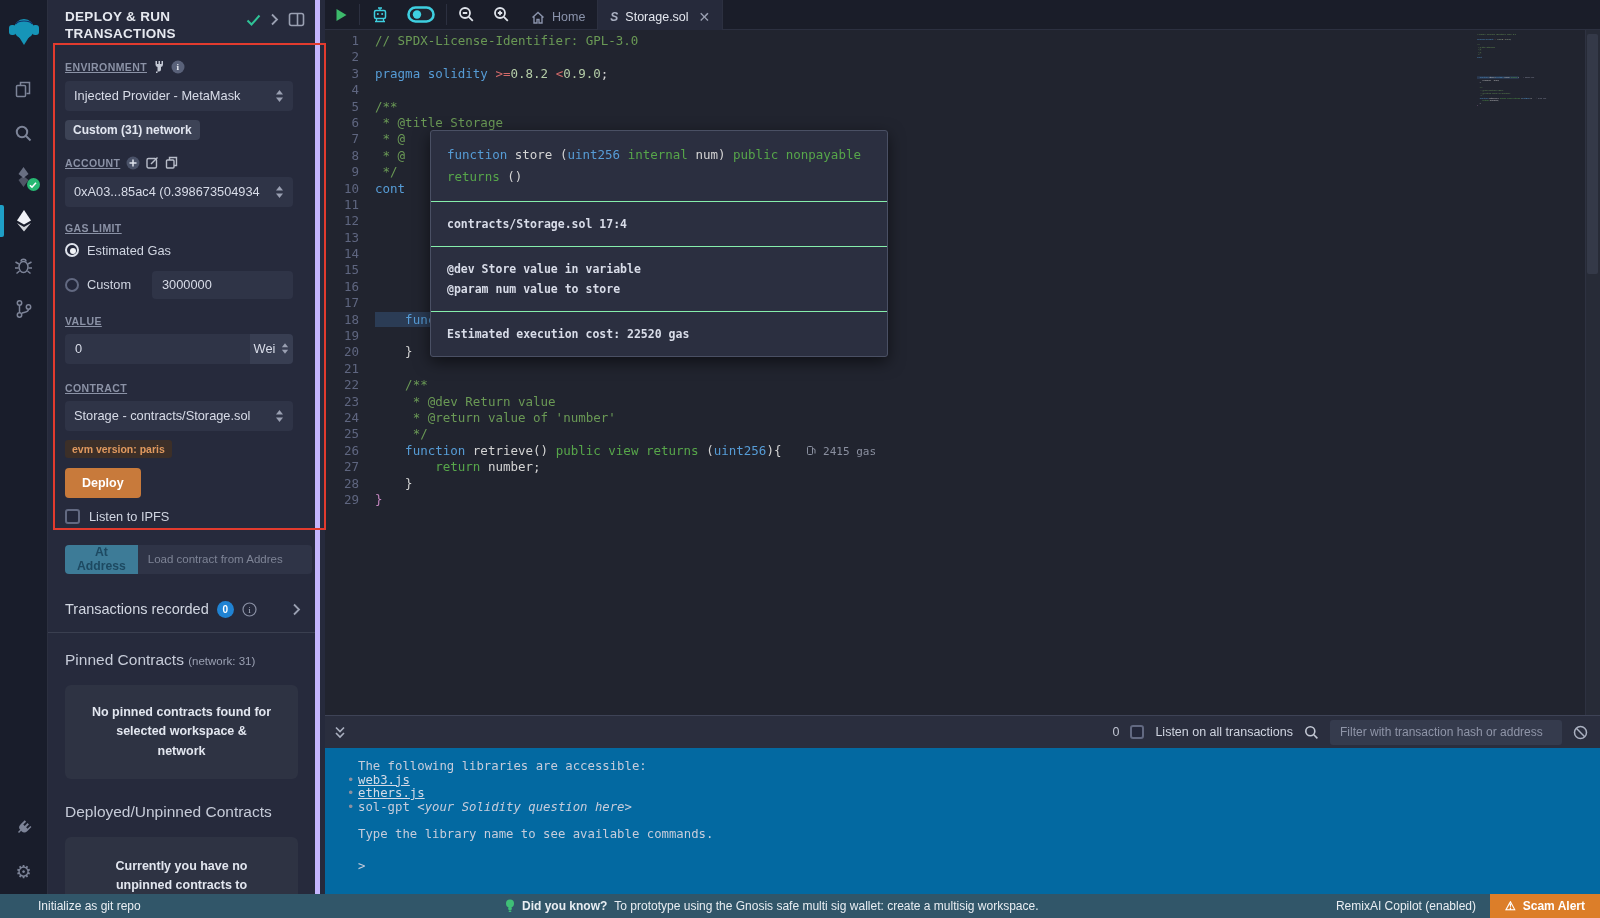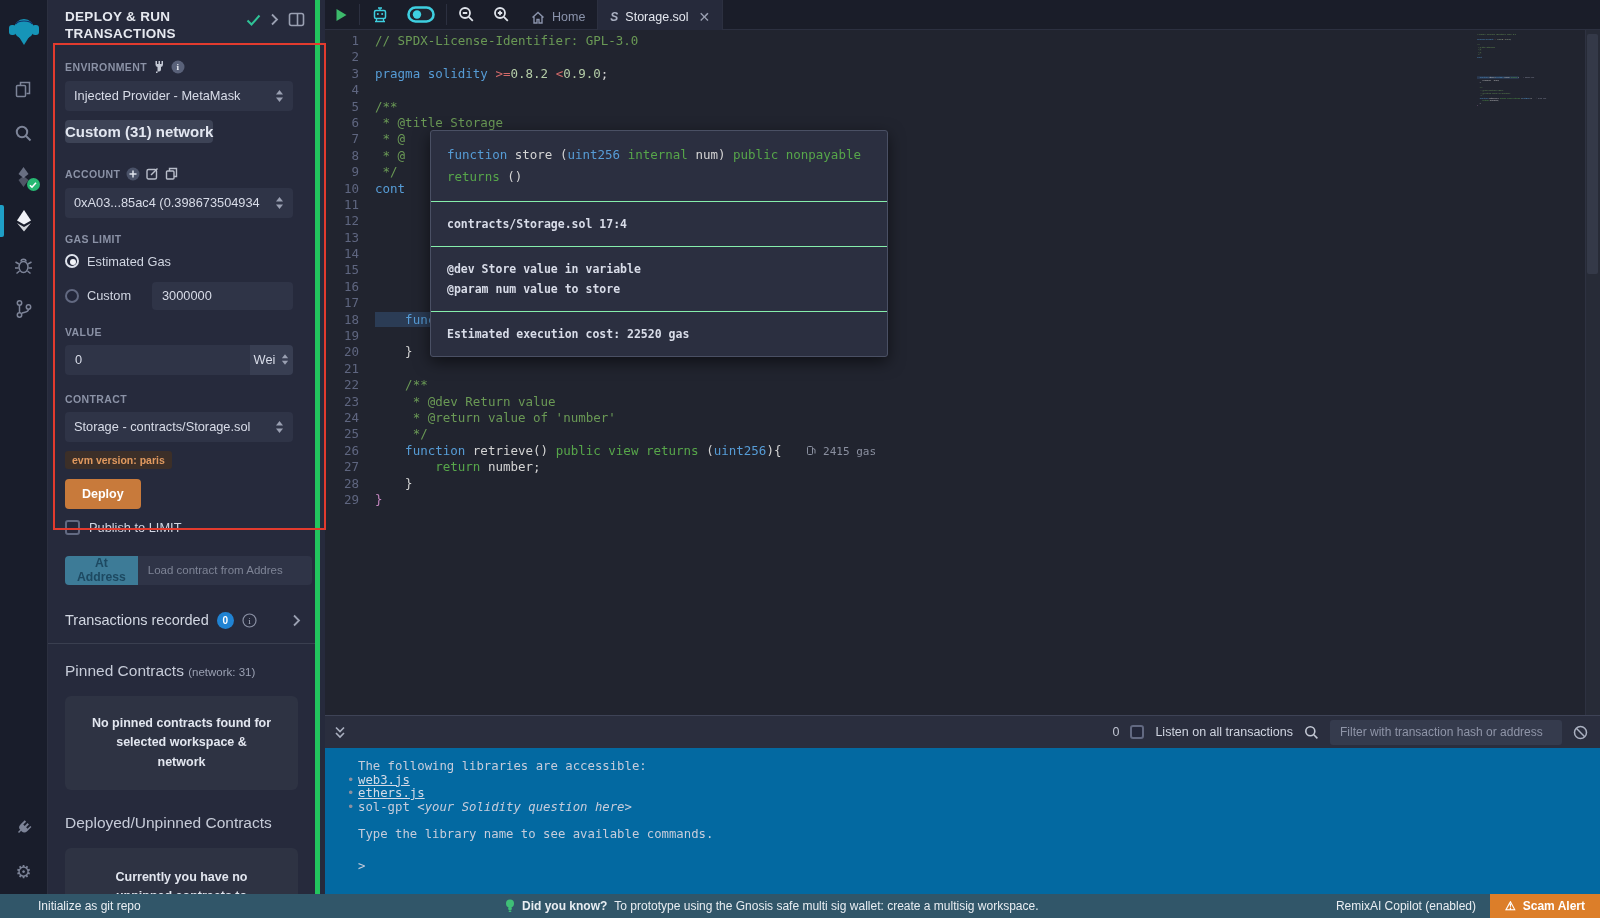--- a/index.html
+++ b/index.html
@@ -15,31 +15,31 @@
   .ibtn.active { color:#f0f2f7; }
   .ibtn.active::before { content:""; position:absolute; left:0; top:6px; bottom:6px; width:4px;
           background:#1e9fc6; border-radius:0 2px 2px 0; }
   .ib-spacer { flex:1; }
   .badge-check { position:absolute; right:8px; bottom:8px; width:13px; height:13px; border-radius:50%;
           background:#27b872; display:flex; align-items:center; justify-content:center; }
   .logo { margin:9px 0 14px; }
 
   
   .panel { position:absolute; left:48px; top:0; width:272px; bottom:24px; background:#262a3c;
-           border-right:5px solid #22c55e; overflow:hidden; }
+           border-right:5px solid #c4b5fd; overflow:hidden; }
   .p-head { display:flex; align-items:flex-start; padding:9px 10px 0 17px; }
   .p-title { font-size:13.5px; font-weight:bold; color:#e6e9f0; line-height:1.25; letter-spacing:.3px; width:150px; }
   .p-head-icons { margin-left:auto; display:flex; align-items:center; gap:9px; padding-top:3px; }
   .form { padding:0 22px 0 17px; }
-  .flabel { font-size:10.5px; font-weight:bold; letter-spacing:.4px; color:#8b92a6; display:flex; align-items:center; gap:6px; }
+  .flabel { font-size:10.5px; font-weight:bold; letter-spacing:.4px; color:#8b92a6; display:flex; align-items:center; gap:6px;text-decoration:underline; }
   .sel { height:30px; background:#2f3447; border-radius:4px; display:flex; align-items:center;
          padding:0 9px; font-size:12.8px; color:#d8dce8; margin-top:7px; cursor:pointer; }
   .sel .grow { flex:1; white-space:nowrap; overflow:hidden; }
-  .pill { display:inline-block; background:#3d4356; color:#e2e6f0; font-size:15px; font-weight:bold;
-          padding:3px 0; border-radius:4px; margin-top:9px; }
+  .pill { display:inline-block; background:#3d4356; color:#e2e6f0; font-size:12px; font-weight:bold;
+          padding:3px 8px; border-radius:4px; margin-top:9px; }
   .radio-row { display:flex; align-items:center; gap:8px; margin-top:9px; font-size:12.8px; color:#d0d5e1; }
   .radio { width:14px; height:14px; border-radius:50%; border:2px solid #626981; background:#23273a; position:relative; flex:none; }
   .radio.sel-r { border-color:#dfe3ec; background:#23273a; }
   .radio.sel-r::after { content:""; position:absolute; left:3px; top:3px; width:6px; height:6px; border-radius:50%; background:#f2f4f8; }
   .tinput { background:#2f3447; border:none; border-radius:4px; color:#d8dce8; font-size:12.8px;
             font-family:"Liberation Sans",sans-serif; padding:0 10px; height:28px; outline:none; }
   .val-row { display:flex; margin-top:7px; }
   .val-row .tinput { flex:1; border-radius:4px 0 0 4px; height:30px; }
   .wei { width:62px; background:#383e52; border-radius:0 4px 4px 0; display:flex; align-items:center;
          justify-content:center; gap:6px; font-size:12.8px; color:#d8dce8; cursor:pointer; }
@@ -240,21 +240,21 @@
       </div>
       <div class="sel">
         <span class="grow">Injected Provider - MetaMask</span>
         <svg width="9" height="12" viewBox="0 0 9 12" fill="#9aa0b2">
             <path d="M4.5 0L8 4.5H1z"></path>
             <path d="M4.5 12L1 7.5h7z"></path>
           </svg>
       </div>
       <span class="pill">Custom (31) network</span>
 
-      <div class="flabel" style="margin-top:24px;">
+      <div class="flabel" style="margin-top:16px;">
         <span>ACCOUNT</span>
         <span>
           <svg width="14" height="14" viewBox="0 0 14 14">
               <circle cx="7" cy="7" r="6.5" fill="#4a5268"></circle>
               <path d="M7 3.5v7M3.5 7h7" stroke="#dfe3ec" stroke-width="1.5"></path>
             </svg>
         </span>
         <span>
           <svg width="13" height="13" viewBox="0 0 13 13" fill="none" stroke="#b8bdc9" stroke-width="1.4">
               <rect x="1" y="2.5" width="9.5" height="9.5" rx="1.5"></rect>
@@ -313,21 +313,21 @@
             <path d="M4.5 12L1 7.5h7z"></path>
           </svg>
       </div>
       <span class="evm">evm version: paris</span>
 
       <div>
         <button class="deploy">Deploy</button>
       </div>
       <div class="chk-row">
         <span class="chk"></span>
-        <span>Publish to LIMIT</span>
+        <span>Listen to IPFS</span>
       </div>
 
       <div class="ataddr">
         <button class="at-btn">At Address</button>
         <input class="tinput at-input" placeholder="Load contract from Addres" style="">
       </div>
     </div>
 
     <div class="tx-row">
       <span class="tx-label">Transactions recorded</span>

